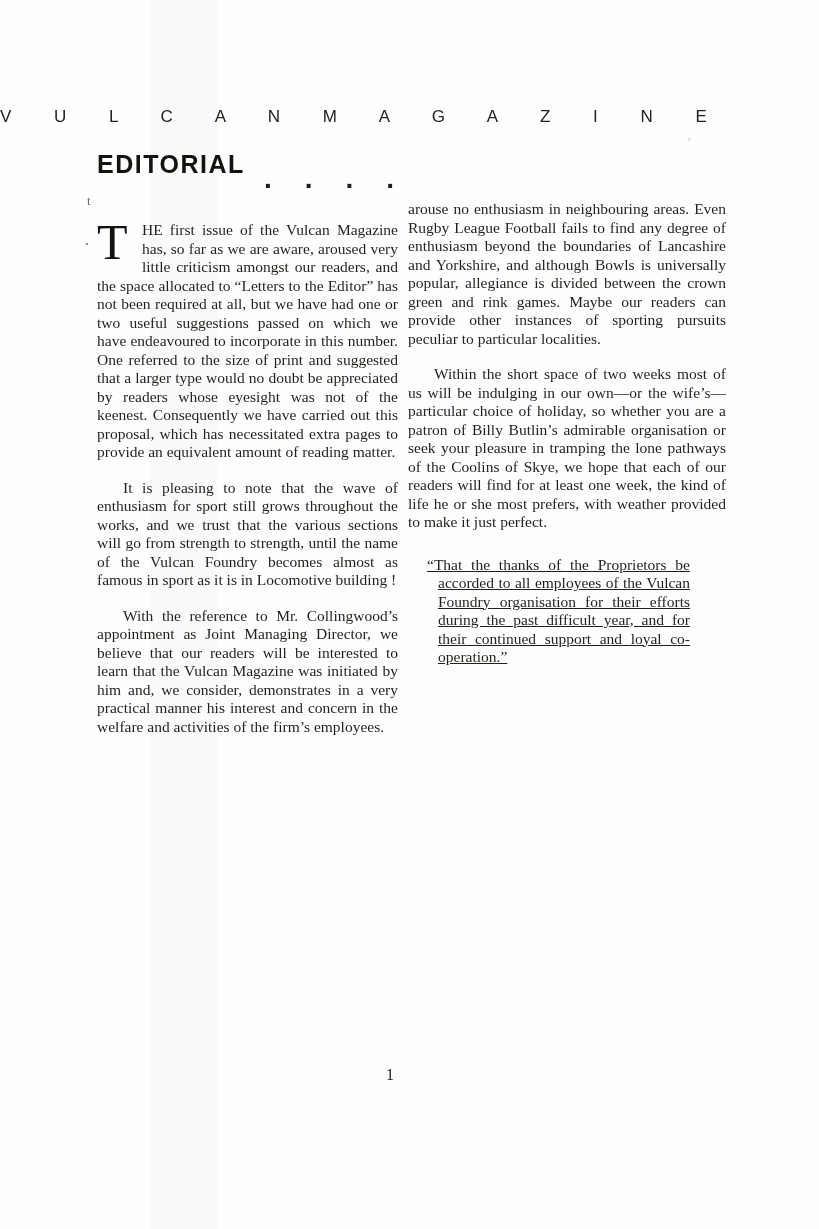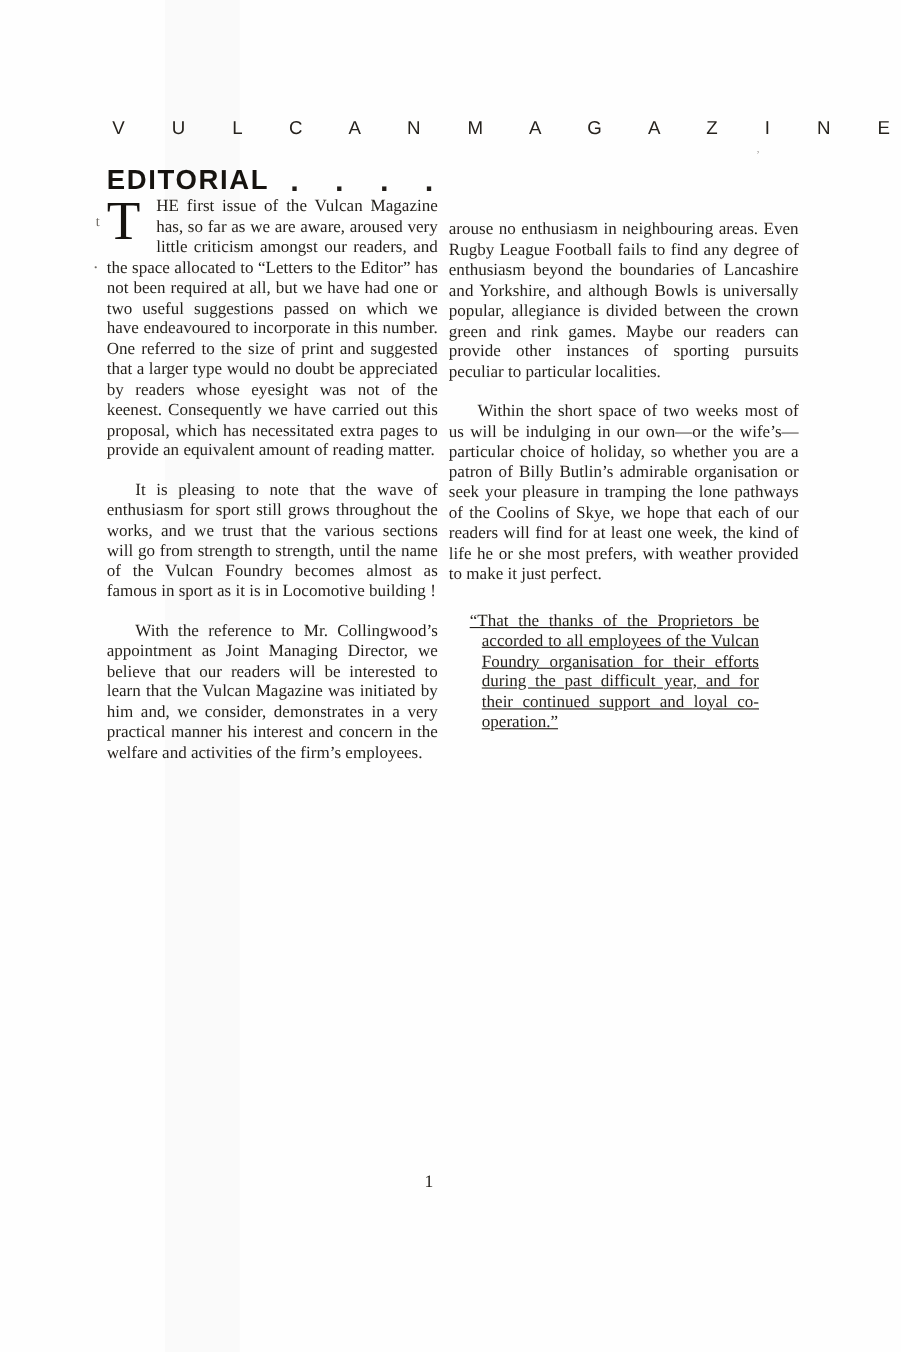--- a/index.html
+++ b/index.html
@@ -24,21 +24,21 @@
     width: 68px;
     height: 100%;
     background: rgba(130, 125, 115, 0.03);
     pointer-events: none;
   }
   .masthead {
     position: absolute;
     top: 107px;
     left: 0;
     width: 100%;
-    text-align: right;
+    text-align: left;
     font-family: "Liberation Sans", sans-serif;
     font-size: 17px;
     font-weight: 400;
     letter-spacing: 10px;
     word-spacing: 18px;
     color: #26221d;
     white-space: nowrap;
   }
   .col-left {
     position: absolute;
@@ -48,21 +48,22 @@
   }
   .col-right {
     position: absolute;
     left: 408px;
     top: 156px;
     width: 318px;
     margin-top: 44px;
   }
   .editorial-row {
     display: flex;
-    align-items: center;
+    align-items: flex-end;
+    margin-bottom: 42px;
   }
   .editorial-heading {
     font-family: "Liberation Sans", sans-serif;
     font-weight: bold;
     font-size: 25px;
     letter-spacing: 1.5px;
     color: #16130f;
     white-space: nowrap;
   }
   .editorial-dots {

